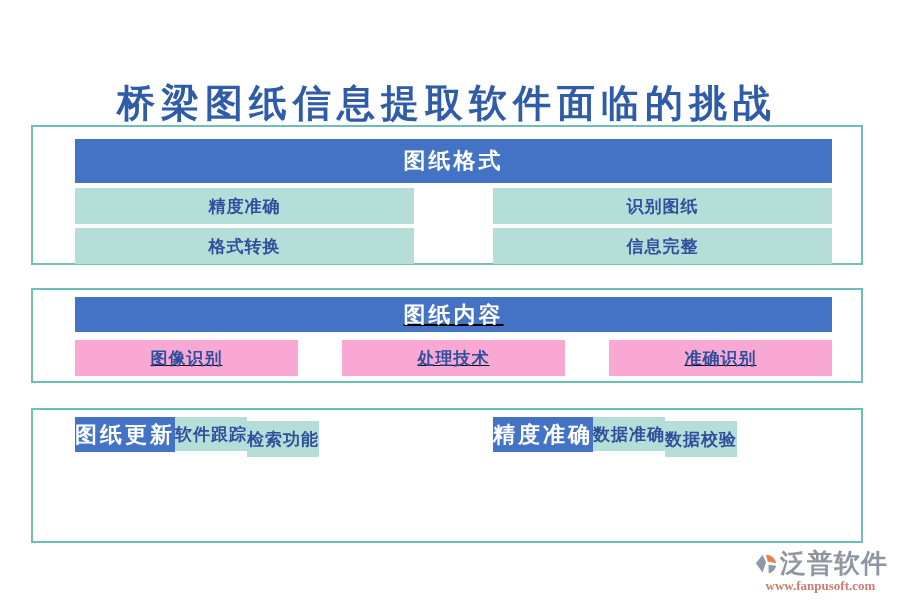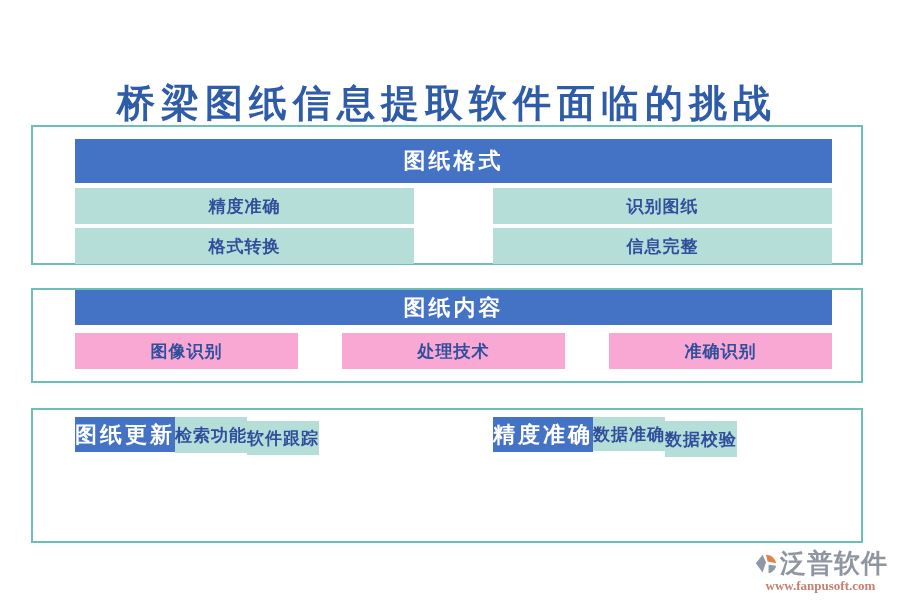--- a/index.html
+++ b/index.html
@@ -13,21 +13,21 @@
     text-align:center;font-size:38px;font-weight:bold;
     color:#2e5ca8;letter-spacing:6px;line-height:1.05;
     white-space:nowrap;
   }
   .section{
     position:absolute;left:31px;width:832px;box-sizing:border-box;
     border:2px solid #6cbfb7;background:#ffffff;
     padding:0 29px 0 42px;
   }
   .sec-format{top:125px;height:140px;padding-top:12px;}
-  .sec-content{top:288px;height:95px;}
+  .sec-content{top:288px;height:95px;padding-top:7px;text-decoration:underline;}
   .sec-bottom{top:408px;height:135px;padding-top:7px;}
   .hdr{
     height:44px;background:#4472c4;color:#ffffff;
     display:flex;align-items:center;justify-content:center;
     font-size:22px;font-weight:bold;letter-spacing:3px;
   }
   .hdr35{height:35px;}
   .grid2{
     display:grid;grid-template-columns:1fr 1fr;
     column-gap:79px;row-gap:4px;margin-top:5px;
@@ -84,22 +84,22 @@
     <div class="item light">图像识别</div>
     <div class="item light">处理技术</div>
     <div class="item light">准确识别</div>
   </div>
 </div>
 
 <div class="section sec-bottom">
   <div class="cols2">
     <div class="stack">
       <div class="hdr hdr35">图纸更新</div>
+      <div class="item h34">软件跟踪</div>
       <div class="item">检索功能</div>
-      <div class="item h34">软件跟踪</div>
     </div>
     <div class="stack">
       <div class="hdr hdr35">精度准确</div>
       <div class="item h34">数据准确</div>
       <div class="item">数据校验</div>
     </div>
   </div>
 </div>
 
 <div class="footer-logo">

